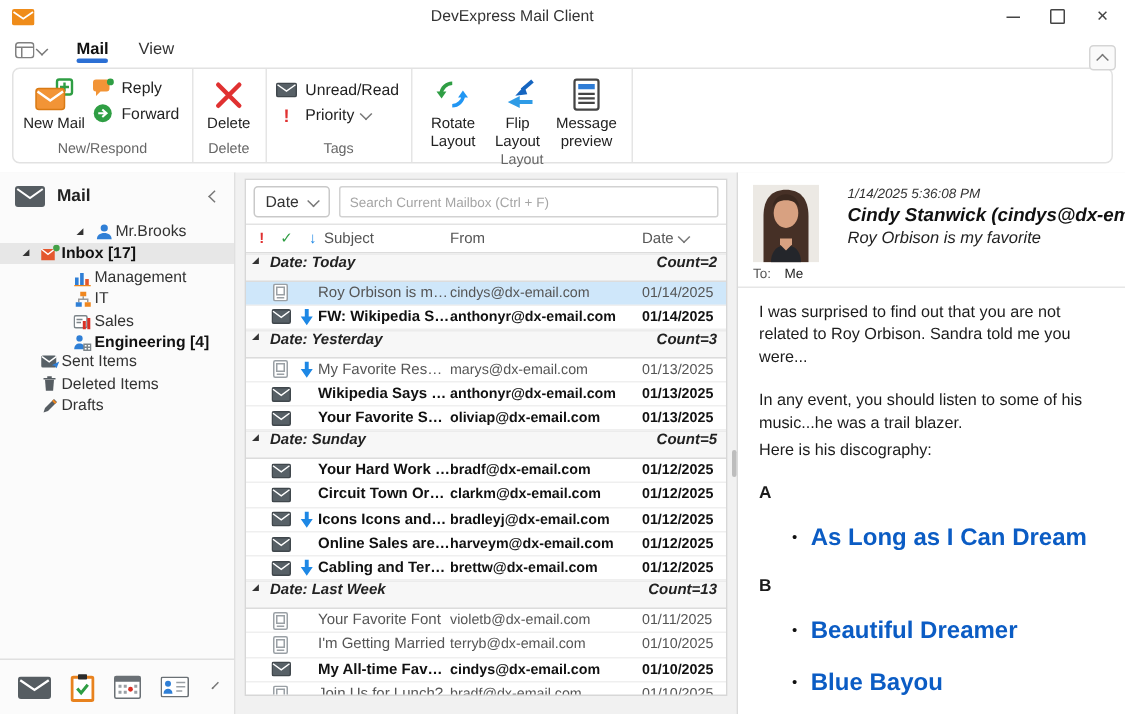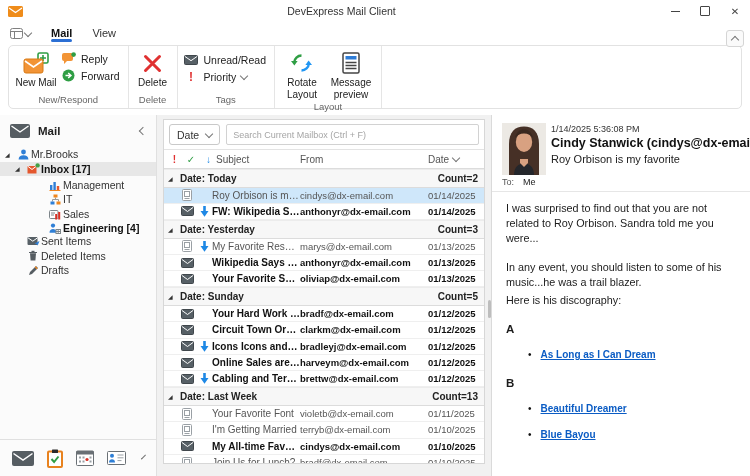--- a/index.html
+++ b/index.html
@@ -38,21 +38,21 @@
   .sicon{width:15px;display:flex;justify-content:center;}
   .excl{color:#e03131;font-weight:bold;font-size:12px;}
   
   .main{flex:1;display:flex;min-height:0;background:#f1f1f1;}
   
   .sidebar{width:156px;background:#fbfbfb;border-right:1px solid #e0e0e0;display:flex;flex-direction:column;}
   .sb-header{display:flex;align-items:center;gap:8px;padding:9px 10px 7px 10px;}
   .sb-title{font-weight:bold;font-size:11.5px;color:#222;flex:1;}
   .tree{flex:1;overflow:hidden;padding-top:2px;}
   .tree-row{display:flex;align-items:center;height:14.5px;font-size:10.5px;color:#333;cursor:default;}
-  .tree-row.lvl0{padding-left:5px;}
+  .tree-row.lvl0{padding-left:5px;margin-left:46px;}
   .tree-row.lvl1{padding-left:15px;}
   .tree-row.lvl2{padding-left:37px;align-items:flex-end;}
   .tree-row.bold .tlabel,.tree-row.bold .tcount{font-weight:bold;color:#111;}
   .tree-row.sel{background:#e7e7e7;}
   .exp{width:10px;font-size:6px;color:#333;flex:0 0 auto;}
   .ticon{width:16px;display:flex;justify-content:center;flex:0 0 auto;}
   .tlabel{white-space:nowrap;}
   .tcount{white-space:pre;}
   .modulebar{border-top:1px solid #e0e0e0;height:36px;display:flex;align-items:center;gap:13px;padding:0 12px;}
   .mod{display:flex;align-items:center;}
@@ -66,49 +66,49 @@
   .searchbox::placeholder{color:#a5a5a5;}
   .cols{display:flex;align-items:center;height:18px;border-bottom:1px solid #dcdcdc;font-size:10px;color:#555;}
   .c-imp{width:13px;text-align:center;flex:0 0 auto;color:#e03131;font-weight:bold;font-size:10px;}
   .c-icon{width:20px;display:flex;justify-content:center;flex:0 0 auto;}
   .c-arrow{width:15px;display:flex;justify-content:center;flex:0 0 auto;}
   .c-subj{flex:1;min-width:0;white-space:nowrap;overflow:hidden;text-overflow:ellipsis;}
   .c-from{width:128px;flex:0 0 auto;white-space:nowrap;overflow:hidden;}
   .c-date{width:56px;flex:0 0 auto;display:flex;align-items:center;gap:4px;}
   .cols .c-imp{padding-left:4px;}
   .listbody{flex:1;overflow:hidden;}
-  .group-row{display:flex;align-items:center;height:16.5px;background:#f7f7f7;border-bottom:1px solid #dcdcdc;border-top:1px solid #ececec;font-size:10px;color:#222;font-weight:bold;padding:0 6px 0 4px;}
+  .group-row{display:flex;height:16.5px;background:#f7f7f7;border-bottom:1px solid #dcdcdc;border-top:1px solid #ececec;font-size:10px;color:#222;font-weight:bold;padding:0 6px 0 4px;font-style:italic;}
   .group-row .exp{width:12px;}
   .glabel{flex:1;}
   .gcount{font-weight:bold;}
   .msg-row{display:flex;align-items:center;height:15.3px;font-size:10px;color:#555;border-bottom:1px solid #efefef;}
   .msg-row .c-from{font-size:9.5px;}
   .msg-row .c-date{font-size:9.5px;}
   .msg-row.unread{color:#111;}
   .msg-row.unread .c-subj,.msg-row.unread .c-from,.msg-row.unread .c-date{font-weight:bold;}
   .msg-row.sel{background:#cfe7fa;}
   .lowarrow{color:#1e88e5;}
   
   .reading{width:258px;background:#fff;border-left:1px solid #dadada;display:flex;flex-direction:column;position:relative;}
   .grip{position:absolute;left:-4px;top:185px;width:3px;height:18px;background:#bdbdbd;border-radius:2px;}
-  .rp-header{padding:8px 10px 0 10px;display:flex;gap:5px;}
+  .rp-header{padding:8px 10px 0 10px;display:flex;gap:19px;font-style:italic;}
   .avatar{width:44px;height:52px;flex:0 0 auto;overflow:hidden;}
   .rp-head-text{min-width:0;}
   .rp-time{font-size:9px;color:#333;margin-top:1px;}
   .rp-sender{font-size:12.5px;font-weight:bold;color:#111;margin-top:2px;white-space:nowrap;}
   .rp-subject{font-size:11px;color:#222;margin-top:3px;}
   .rp-to{padding:2px 10px 4px 10px;font-size:9px;color:#555;border-bottom:1px solid #e6e6e6;display:flex;gap:9px;}
   .rp-body{flex:1;overflow:hidden;padding:9px 14px;font-size:10.8px;color:#1c1c1c;line-height:1.4;}
   .rp-greet{font-weight:bold;margin-bottom:14px;}
   .rp-para{margin:0 0 2px 0;}
   .rp-para.sp{margin-bottom:14px;}
   .sec-h{font-weight:bold;font-size:11.5px;margin:13px 0 11px 0;}
   .link-row{display:flex;align-items:center;gap:9px;margin:0 0 12px 22px;}
   .bullet{font-size:10px;color:#111;}
-  .blink{color:#0b5cc4;font-weight:bold;font-size:10px;text-decoration:underline;cursor:pointer;}
+  .blink{color:#0b5cc4;font-weight:bold;font-size:16px;cursor:pointer;}
 </style>
 </head>
 <body>
 
 <div class="window">
 
   <div class="titlebar">
     <span class="appicon">
       <svg width="15" height="11" viewBox="0 0 15 11">
           <rect width="15" height="11" rx="1.5" fill="#ef8c1a"></rect>
@@ -222,20 +222,31 @@
           <div class="bigbtn">
             <span class="bicon">
               <svg width="23" height="22" viewBox="0 0 23 22">
                   <path d="M11.5 3.5a7.5 7.5 0 0 0-7.4 7" fill="none" stroke="#2f9e44" stroke-width="2.4"></path>
                   <path d="M1 9l3.4 4.6L7.6 9z" fill="#2f9e44"></path>
                   <path d="M11.5 18.5a7.5 7.5 0 0 0 7.4-7" fill="none" stroke="#2196f3" stroke-width="2.4"></path>
                   <path d="M22 13l-3.4-4.6L15.4 13z" fill="#2196f3"></path>
                 </svg>
             </span>
             <span class="blabel">Rotate Layout</span>
+          </div>
+          <div class="bigbtn" style="width:40px">
+            <span class="bicon">
+              <svg width="24" height="22" viewBox="0 0 24 22">
+                  <path d="M22 2l-7 6" stroke="#1565c0" stroke-width="2.6" fill="none"></path>
+                  <path d="M10.5 11.8l8-1-2-5.4z" fill="#1565c0"></path>
+                  <path d="M22 16H13" stroke="#2e9be6" stroke-width="2.6" fill="none"></path>
+                  <path d="M5.5 16l8-4v8z" fill="#2e9be6"></path>
+                </svg>
+            </span>
+            <span class="blabel">Flip Layout</span>
           </div>
           <div class="bigbtn" style="width:52px">
             <span class="bicon">
               <svg width="18" height="22" viewBox="0 0 18 22">
                   <rect x="1" y="1" width="16" height="20" rx="1.5" fill="#fff" stroke="#444" stroke-width="1.5"></rect>
                   <rect x="3.5" y="4" width="11" height="3.5" fill="#2e7cd6"></rect>
                   <path d="M3.5 10.5h11M3.5 13.5h11M3.5 16.5h11" stroke="#444" stroke-width="1.5"></path>
                 </svg>
             </span>
             <span class="blabel">Message preview</span>

